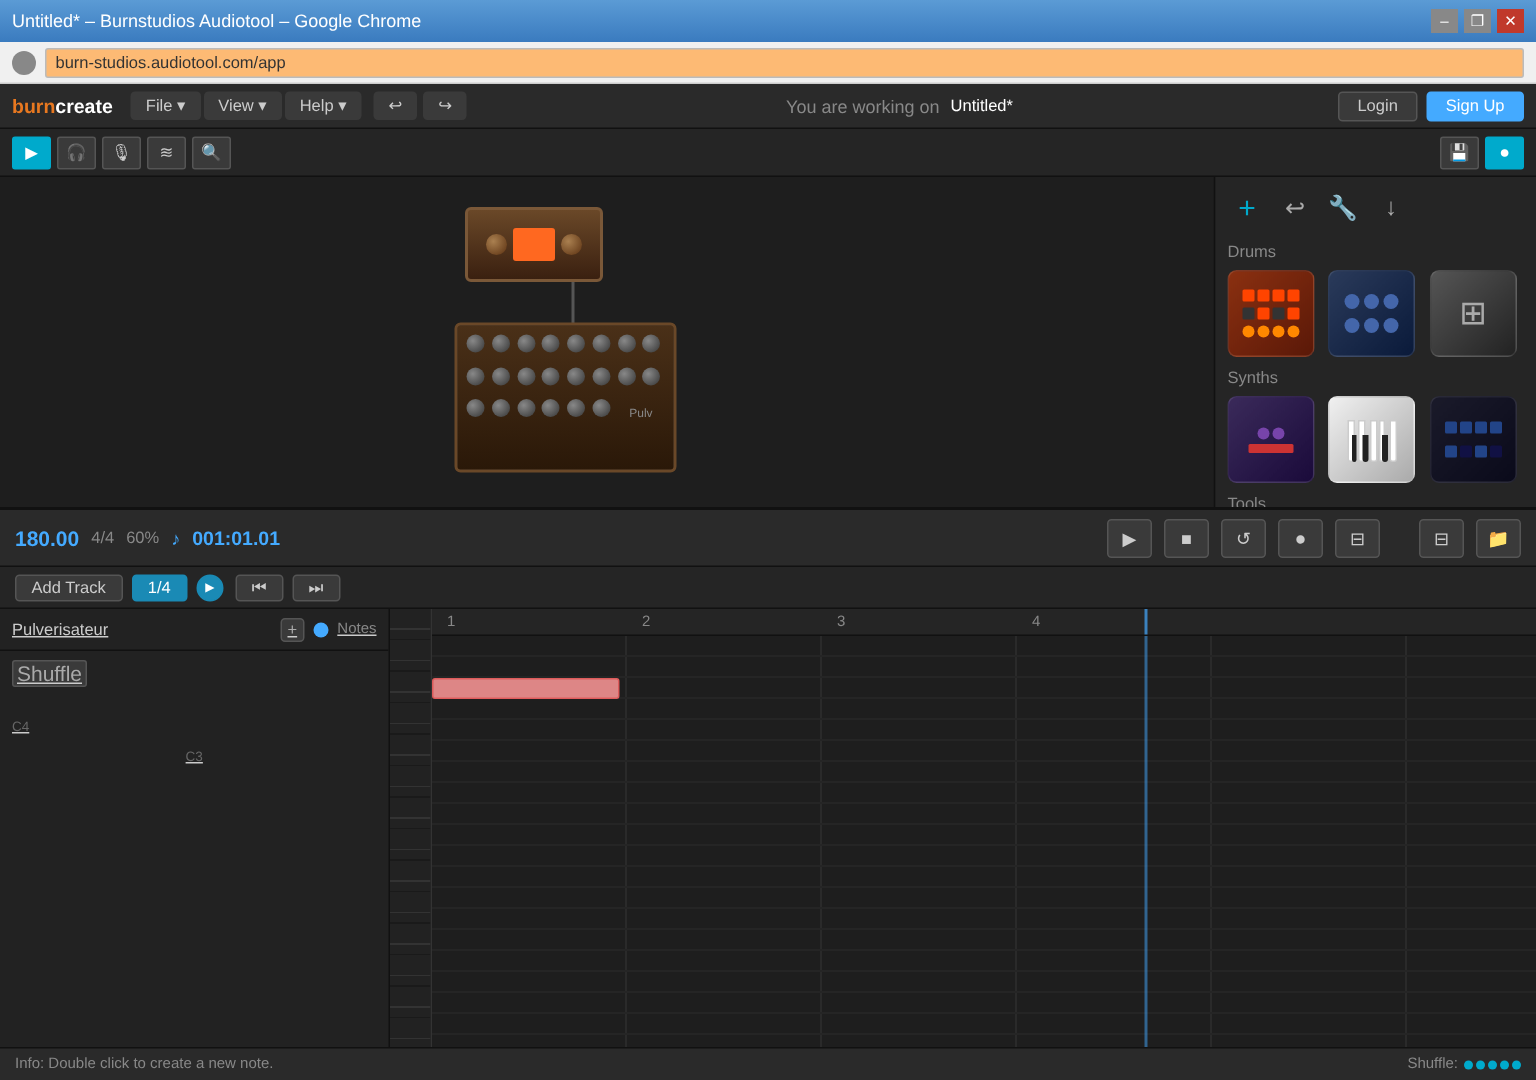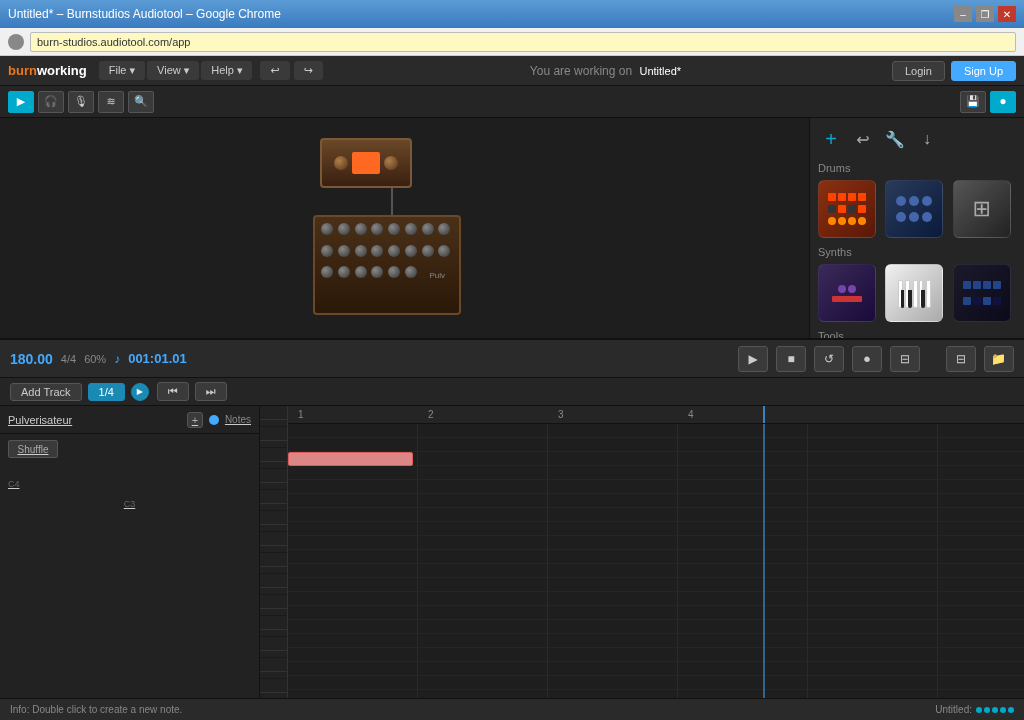--- a/index.html
+++ b/index.html
@@ -20,21 +20,21 @@
     }
     #titlebar .win-btn.close { background: #c0392b; }
 
     
     #addressbar {
       height: 28px; background: #f0f0f0; display: flex; align-items: center; padding: 0 8px; gap: 6px;
       border-bottom: 1px solid #ccc;
     }
     #addressbar .addr-icon { width: 16px; height: 16px; background: #888; border-radius: 50%; }
     #addressbar .addr-input {
-      flex: 1; height: 20px; border: 1px solid #bbb; background: #fef9c3; padding: 0 6px;
+      flex: 1; height: 20px; border: 1px solid #bbb; background: #fdba74; padding: 0 6px;
       font-size: 11px; color: #333; border-radius: 2px;
     }
 
     
     #app { height: calc(720px - 56px); display: flex; flex-direction: column; background: #1e1e1e; }
 
     
     #menubar {
       height: 30px; background: #2a2a2a; display: flex; align-items: center;
       border-bottom: 1px solid #111; padding: 0 8px; gap: 2px;
@@ -60,21 +60,21 @@
       width: 26px; height: 22px; background: #3a3a3a; border: 1px solid #555;
       color: #ccc; cursor: pointer; border-radius: 2px; display: flex; align-items: center; justify-content: center;
       font-size: 11px;
     }
     .tb-btn.active { background: #00aacc; border-color: #00aacc; color: white; }
 
     
     #content { flex: 1; display: flex; overflow: hidden; }
 
     
-    #canvas-area { flex: 1; background: #1e1e1e; position: relative; overflow: hidden; margin-left: 10px; }
+    #canvas-area { flex: 1; background: #1e1e1e; position: relative; overflow: hidden; }
 
     
     #right-panel {
       width: 215px; background: #252525; border-left: 1px solid #111;
       overflow-y: auto; padding: 8px;
     }
     #right-panel::-webkit-scrollbar { width: 6px; }
     #right-panel::-webkit-scrollbar-track { background: #1a1a1a; }
     #right-panel::-webkit-scrollbar-thumb { background: #444; }
 
@@ -137,21 +137,21 @@
     }
     .track-header {
       height: 28px; display: flex; align-items: center; padding: 0 8px; gap: 6px;
       border-bottom: 1px solid #111;
     }
     .track-name { color: #ccc; font-size: 11px; flex: 1; }
     .track-dot { width: 10px; height: 10px; border-radius: 50%; background: #4af; }
     .track-add { width: 16px; height: 16px; border-radius: 3px; background: #3a3a3a; border: 1px solid #555; color: #aaa; font-size: 11px; cursor: pointer; display: flex; align-items: center; justify-content: center; }
     .track-shuffle-btn {
       width: 50px; height: 18px; background: #3a3a3a; border: 1px solid #555; color: #aaa;
-      font-size: 10px; cursor: pointer; border-radius: 2px; display: flex; align-items: center; justify-content: center;
+      font-size: 14px; cursor: pointer; border-radius: 2px; display: flex; align-items: center; justify-content: center;
     }
 
     #piano-keys {
       width: 30px; background: #1a1a1a; border-right: 1px solid #111;
       display: flex; flex-direction: column; overflow: hidden;
     }
 
     #note-grid {
       flex: 1; background: #1e1e1e; position: relative; overflow: hidden;
     }
@@ -214,21 +214,21 @@
 
 <div id="addressbar">
   <div class="addr-icon"></div>
   <input class="addr-input" value="burn-studios.audiotool.com/app" readonly="" style="">
 </div>
 
 <div id="app">
 
   <div id="menubar">
     <span style="color:#e87820;font-weight:bold;font-size:13px;margin-right:10px;">
-      <span style="color:#e87820;">burn</span><span style="color:white;">working</span>
+      <span style="color:#e87820;">burn</span><span style="color:white;">create</span>
     </span>
     <button class="menu-btn">File ▾</button>
     <button class="menu-btn">View ▾</button>
     <button class="menu-btn">Help ▾</button>
     <div style="display:flex;gap:4px;margin-left:6px;">
       <button class="menu-btn">↩</button>
       <button class="menu-btn">↪</button>
     </div>
     <div class="menu-sep"></div>
     <span class="working-text">You are working on</span>&nbsp;
@@ -456,21 +456,21 @@
 
           <div style="position:absolute;top:0;left:475px;width:2px;height:100%;background:#4af;opacity:0.5;"></div>
         </div>
       </div>
     </div>
   </div>
 
   <div id="infobar">
     <span class="info-text">Info: Double click to create a new note.</span>
     <div class="activity">
-      <span>Untitled:</span>
+      <span>Shuffle:</span>
       <div class="activity-dots">
         <div class="act-dot on"></div>
         <div class="act-dot on"></div>
         <div class="act-dot on"></div>
         <div class="act-dot on"></div>
         <div class="act-dot on"></div>
       </div>
     </div>
   </div>
 

